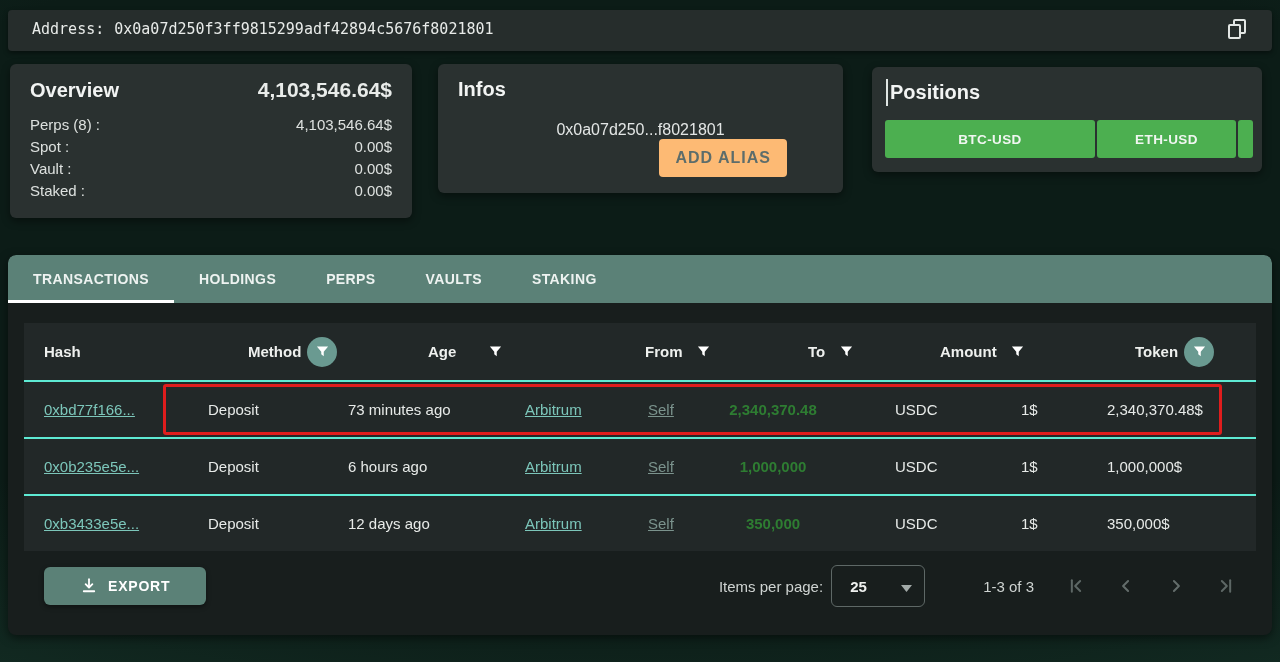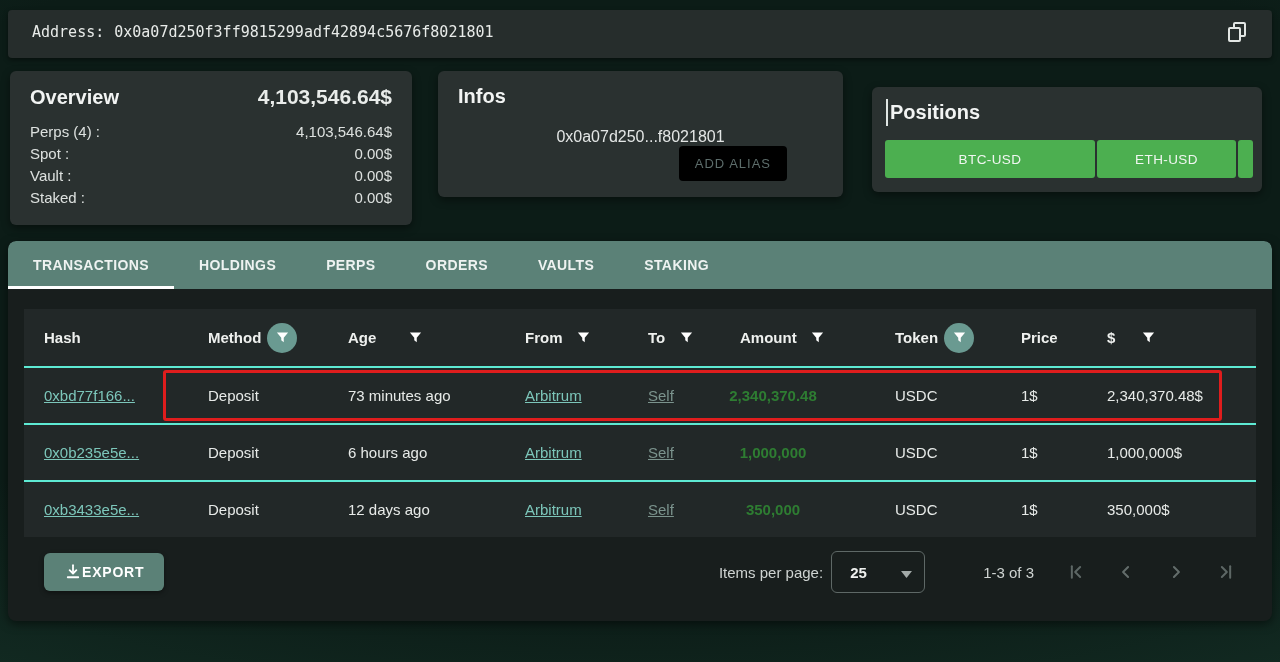--- a/index.html
+++ b/index.html
@@ -9,75 +9,75 @@
     background: radial-gradient(120% 95% at 50% 38%, #0c1c17 55%, #17362b 100%);
     color:#e9ecea; overflow:hidden;
   }
   :root{
     --accent-green:#4caf50; --teal:#5b8177; --filter-teal:#6a9a91;
     --link-teal:#7cc6ba; --muted-link:#7b938d; --amount-green:#2e7d32;
     --highlight-red:#df1d1d;
   }
   
   .address-bar{
-    margin:10px 8px 0; height:48px; background:#262d2c; border-radius:4px;
+    margin:10px 8px 0; height:41px; background:#262d2c; border-radius:4px;
     display:flex; align-items:center; padding:0 18px 4px 24px;
     box-shadow:0 2px 5px rgba(0,0,0,.45);
     font-family:"DejaVu Sans Mono","Liberation Mono",monospace; font-size:15px; color:#e8ebe9;
   }
   .address-bar .addr-label{ margin-right:10px; }
   .copy-btn{ margin-left:auto; width:34px; height:34px; display:flex; align-items:center; justify-content:center; cursor:pointer; border-radius:4px; }
   
   .cards-row{ margin:13px 10px 0; display:flex; align-items:flex-start; }
   .card{ background:#2a3130; border-radius:6px; box-shadow:0 3px 8px rgba(0,0,0,.45); }
   .card-title{ font-size:20px; font-weight:bold; color:#f2f4f3; }
   .card-overview{ width:402px; padding:14px 20px 16px; }
   .overview-head{ display:flex; justify-content:space-between; align-items:center; margin-bottom:12px; }
   .overview-total{ font-size:21px; font-weight:bold; }
   .stat-row{ display:flex; justify-content:space-between; font-size:15px; line-height:22px; color:#dde1df; }
   .card-infos{ width:405px; margin-left:26px; padding:14px 20px 16px; }
   .infos-row{ display:flex; align-items:center; margin-top:20px;flex-direction:column; }
   .short-address{ font-size:16px; color:#e3e6e5; }
-  .add-alias-btn{ margin-left:auto; margin-right:36px; background:#000000; color:#5d6d6b; border:none;
-    font-family:inherit; font-size:13px; font-weight:normal; letter-spacing:1px; padding:10px 16px; border-radius:4px; cursor:pointer; }
-  .card-positions{ width:390px; margin-left:29px; margin-top:16px; padding:12px 7px 14px 13px; }
+  .add-alias-btn{ margin-left:auto; margin-right:36px; background:#fdba74; color:#5d6d6b; border:none;
+    font-family:inherit; font-size:16px; font-weight:bold; letter-spacing:1px; padding:10px 16px; border-radius:4px; cursor:pointer; }
+  .card-positions{ width:390px; margin-left:29px; margin-top:3px; padding:12px 7px 14px 13px; }
   .positions-title-row{ display:flex; align-items:center; margin-bottom:14px; padding-left:1px;}
   .text-cursor{ width:2px; height:27px; background:#dfe5e3; margin-right:2px; }
   .pos-buttons{ display:flex; gap:2px; }
   .pos-btn{ height:38px; border:none; border-radius:3px; background:var(--accent-green); color:#f0f6f1;
-    font-family:inherit; font-size:13.5px; font-weight:normal; letter-spacing:.4px; cursor:pointer;
+    font-family:inherit; font-size:13.5px; font-weight:bold; letter-spacing:.4px; cursor:pointer;
     display:flex; align-items:center; justify-content:center; }
   .pos-btn-0{ width:210px; } .pos-btn-1{ width:139px; } .pos-sliver{ width:15px; padding:0; }
   
-  .panel{ margin:16px 8px 0; height:380px; background:#181e1d; border-radius:8px; box-shadow:0 3px 10px rgba(0,0,0,.5); overflow:hidden; }
+  .panel{ margin:37px 8px 0; height:380px; background:#181e1d; border-radius:8px; box-shadow:0 3px 10px rgba(0,0,0,.5); overflow:hidden; }
   .tabbar{ height:48px; background:var(--teal); display:flex; border-radius:8px 8px 0 0; }
   .tab{ padding:0 25px; display:flex; align-items:center; font-size:14px; font-weight:bold; letter-spacing:.4px;
     color:#eef3f1; cursor:pointer; border-bottom:3px solid transparent; padding-top:3px; }
   .tab.active{ border-bottom-color:#ffffff; }
   
   .table-wrap{ margin:20px 16px 0; background:#222828; position:relative; }
   .thead,.trow{ display:grid; grid-template-columns:164px 140px 177px 123px 76px 171px 126px 86px 1fr;
     padding:0 20px; height:57px; align-items:center; font-size:15px; }
-  .thead{ font-weight:bold; color:#eef0ee; }
+  .thead{ font-weight:bold; color:#eef0ee;gap:40px; }
   .trow{ border-top:2px solid #5eead4; color:#e7eae8; }
   .hcell{ display:flex; align-items:center; gap:6px; }
   .hcell .funnel-wrap{ width:30px; height:30px; display:flex; align-items:center; justify-content:center; border-radius:50%; cursor:pointer; flex:none; }
   .hcell .funnel-wrap.active{ background:var(--filter-teal); }
   .h-age .funnel-wrap{ margin-left:18px; } .h-usd .funnel-wrap{ margin-left:12px; }
   .h-amount{ padding-left:16px; }
   .cell-amount{ text-align:center; padding-right:73px; color:var(--amount-green); font-weight:bold; }
   .link{ color:var(--link-teal); text-decoration:underline; cursor:pointer; }
   .link.muted{ color:var(--muted-link); }
   .red-box{ position:absolute; left:139px; top:61px; width:1059px; height:51px;
     border:3px solid var(--highlight-red); border-radius:3px; pointer-events:none; }
   
   .tfoot{ display:flex; align-items:center; margin:14px 36px 0; height:42px; }
   .export-btn{ height:38px; background:var(--teal); border:none; border-radius:6px; color:#fff;
-    font-family:inherit; font-size:14px; font-weight:bold; letter-spacing:.8px; padding:0 20px;
-    display:flex; align-items:center; gap:0; cursor:pointer; box-shadow:0 2px 5px rgba(0,0,0,.4); }
+    font-family:inherit; font-size:14px; font-weight:bold; letter-spacing:.8px; padding:0 36px;
+    display:flex; align-items:center; gap:10px; cursor:pointer; box-shadow:0 2px 5px rgba(0,0,0,.4); }
   .pager{ margin-left:auto; display:flex; align-items:center; color:#ced3d1; font-size:15px; }
   .ipp-select{ margin-left:8px; width:94px; height:42px; border:1px solid #5e6866; border-radius:6px;
     display:flex; align-items:center; padding:0 12px 0 18px; cursor:pointer; color:#eef0ee; font-weight:bold; }
   .ipp-select .caret{ margin-left:auto; }
   .range-label{ margin-left:58px; }
   .pager-nav{ margin-left:32px; display:flex; gap:30px; }
   .pg-btn{ width:20px; height:20px; display:flex; align-items:center; justify-content:center; cursor:pointer; }
 </style>
 </head>
 <body>
@@ -94,21 +94,21 @@
 </div>
 
 <div class="cards-row">
 
   <div class="card card-overview">
     <div class="overview-head">
       <span class="card-title">Overview</span>
       <span class="overview-total">4,103,546.64$</span>
     </div>
     <div class="stat-row">
-      <span>Perps (4) :</span>
+      <span>Perps (8) :</span>
       <span>4,103,546.64$</span>
     </div>
     <div class="stat-row">
       <span>Spot :</span>
       <span>0.00$</span>
     </div>
     <div class="stat-row">
       <span>Vault :</span>
       <span>0.00$</span>
     </div>
@@ -138,21 +138,20 @@
     </div>
   </div>
 </div>
 
 <div class="panel">
 
   <div class="tabbar">
     <div class="tab active">TRANSACTIONS</div>
     <div class="tab">HOLDINGS</div>
     <div class="tab">PERPS</div>
-    <div class="tab">ORDERS</div>
     <div class="tab">VAULTS</div>
     <div class="tab">STAKING</div>
   </div>
 
   <div class="table-wrap">
 
     <div class="thead">
       <div class="hcell">
         <span>Hash</span>
       </div>

